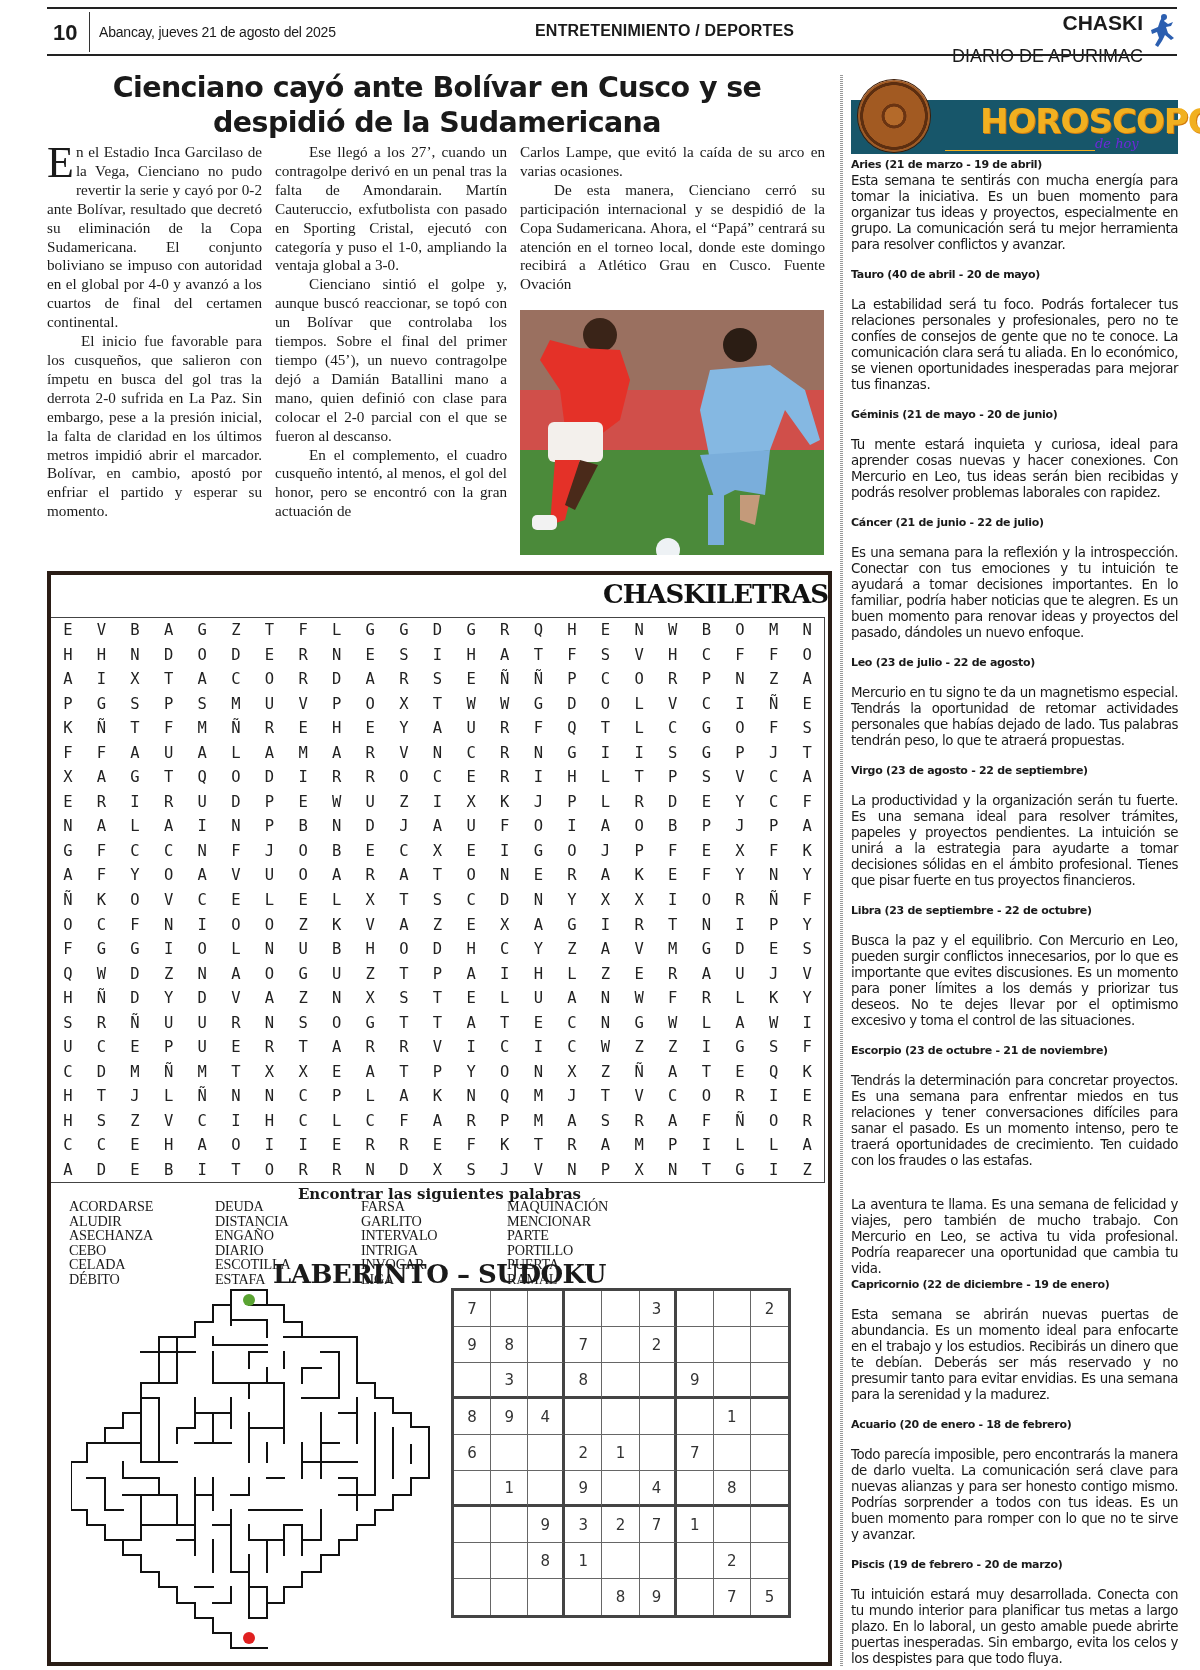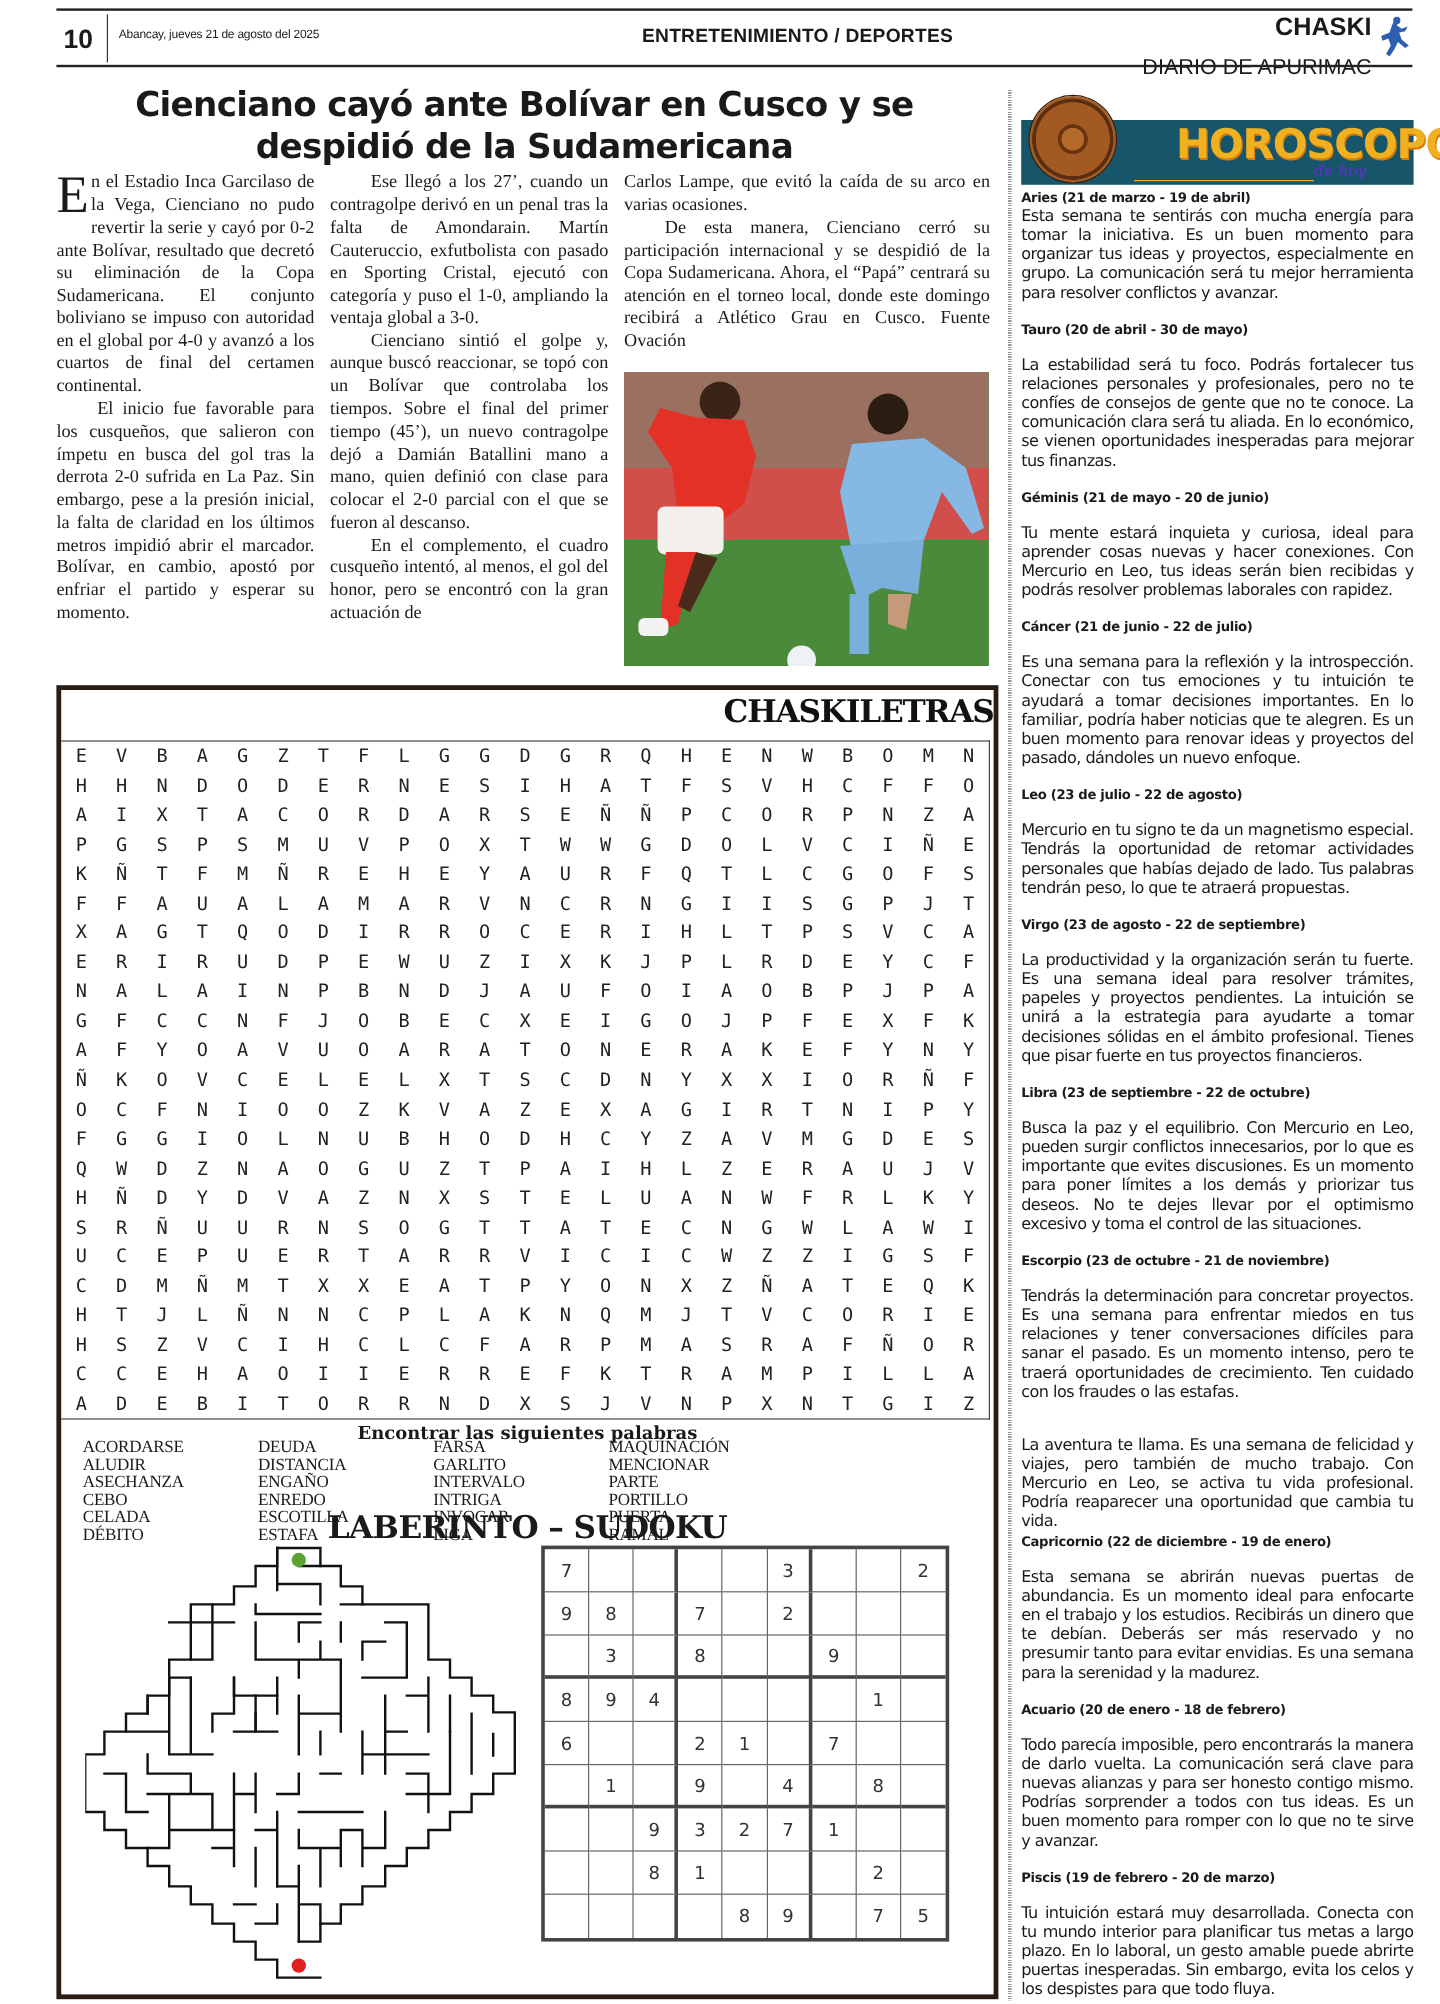--- a/index.html
+++ b/index.html
@@ -4,21 +4,21 @@
 <style>
   * { box-sizing: border-box; margin: 0; padding: 0; }
   html, body { width: 1200px; height: 1670px; background: #fff; overflow: hidden; }
   body { position: relative; font-family: "Liberation Sans", sans-serif; color: #1a1a1a; }
 
   
   .top-rule { position: absolute; left: 47px; top: 7px; width: 1130px; height: 2px; background: #222; }
   .header { position: absolute; left: 47px; top: 10px; width: 1130px; height: 42px; }
   .page-num { position: absolute; left: 6px; top: 10px; font: bold 22px "Liberation Sans", sans-serif; }
   .page-sep { position: absolute; left: 42px; top: 2px; width: 1px; height: 40px; background: #333; }
-  .dateline { position: absolute; left: 52px; top: 14px; font-size: 10px; letter-spacing: -0.2px; }
+  .dateline { position: absolute; left: 52px; top: 14px; font-size: 14px; letter-spacing: -0.2px; }
   .section { position: absolute; left: 488px; top: 12px; font: bold 16px "Liberation Sans", sans-serif; letter-spacing: 0.2px; }
   .brand { position: absolute; right: 34px; top: 1px; text-align: right; line-height: 1; }
   .brand-name { font: bold 21px "Liberation Sans", sans-serif; }
   .brand-sub { font-size: 18px; margin-top: 12px; }
   .brand-logo { position: absolute; right: 0; top: 2px; width: 28px; height: 38px; }
   .head-rule { position: absolute; left: 47px; top: 54px; width: 1130px; height: 2px; background: #222; }
 
   
   .headline { position: absolute; left: 47px; top: 70px; width: 780px; text-align: center;
     font: bold 28.5px "DejaVu Sans", sans-serif; line-height: 35px; letter-spacing: -0.6px; }
@@ -134,21 +134,21 @@
 <div class="horo-banner"></div>
 <div class="horo-wheel"></div>
 <div class="horo-title">HOROSCOPO</div>
 <div class="horo-line"></div>
 <div class="horo-sub">de hoy</div>
 
 <div class="horo" id="horo">
     <div class="sign-title">Aries (21 de marzo - 19 de abril)</div>
     <div>Esta semana te sentirás con mucha energía para tomar la iniciativa. Es un buen momento para organizar tus ideas y proyectos, especialmente en grupo. La comunicación será tu mejor herramienta para resolver conflictos y avanzar.</div>
     <div class="sign-gap"></div>
-    <div class="sign-title">Tauro (20 de abril - 30 de mayo)</div>
+    <div class="sign-title">Tauro (40 de abril - 20 de mayo)</div>
     <div class="sign-gap-s"></div>
     <div>La estabilidad será tu foco. Podrás fortalecer tus relaciones personales y profesionales, pero no te confíes de consejos de gente que no te conoce. La comunicación clara será tu aliada. En lo económico, se vienen oportunidades inesperadas para mejorar tus finanzas.</div>
     <div class="sign-gap"></div>
     <div class="sign-title">Géminis (21 de mayo - 20 de junio)</div>
     <div class="sign-gap-s"></div>
     <div>Tu mente estará inquieta y curiosa, ideal para aprender cosas nuevas y hacer conexiones. Con Mercurio en Leo, tus ideas serán bien recibidas y podrás resolver problemas laborales con rapidez.</div>
     <div class="sign-gap"></div>
     <div class="sign-title">Cáncer (21 de junio - 22 de julio)</div>
     <div class="sign-gap-s"></div>
     <div>Es una semana para la reflexión y la introspección. Conectar con tus emociones y tu intuición te ayudará a tomar decisiones importantes. En lo familiar, podría haber noticias que te alegren. Es un buen momento para renovar ideas y proyectos del pasado, dándoles un nuevo enfoque.</div>
@@ -725,21 +725,21 @@
         <div>ALUDIR</div>
         <div>ASECHANZA</div>
         <div>CEBO</div>
         <div>CELADA</div>
         <div>DÉBITO</div>
       </div>
       <div class="wcol">
         <div>DEUDA</div>
         <div>DISTANCIA</div>
         <div>ENGAÑO</div>
-        <div>ENREDO</div>
+        <div>DIARIO</div>
         <div>ESCOTILLA</div>
         <div>ESTAFA</div>
       </div>
       <div class="wcol">
         <div>FARSA</div>
         <div>GARLITO</div>
         <div>INTERVALO</div>
         <div>INTRIGA</div>
         <div>INVOCAR</div>
         <div>LIGA</div>

